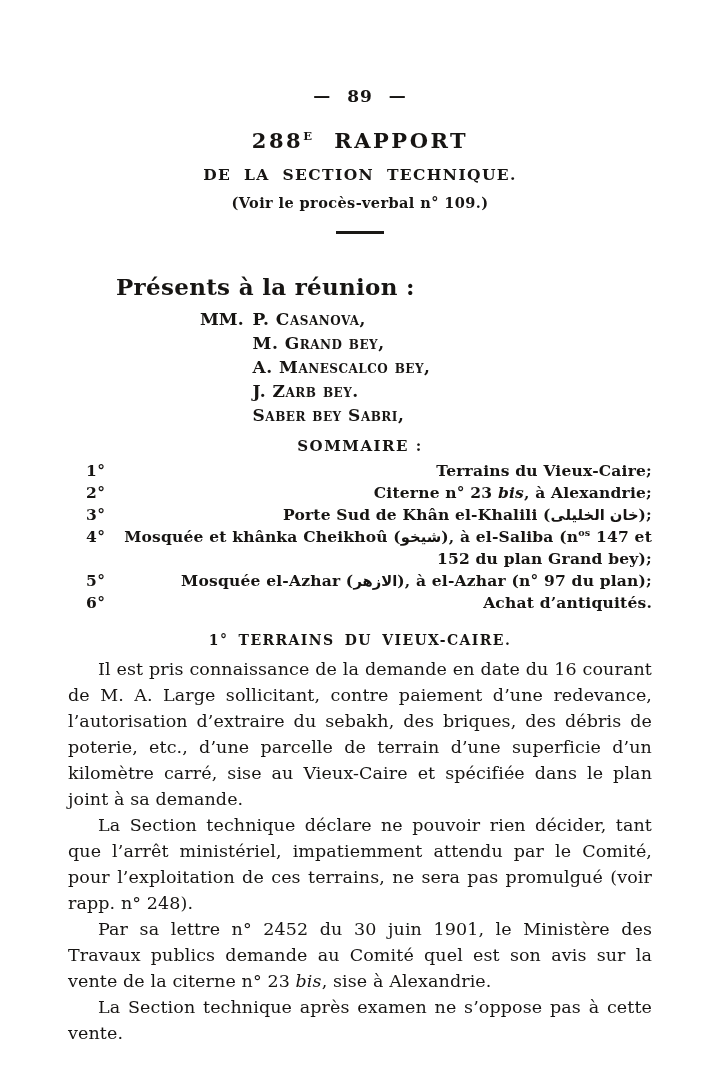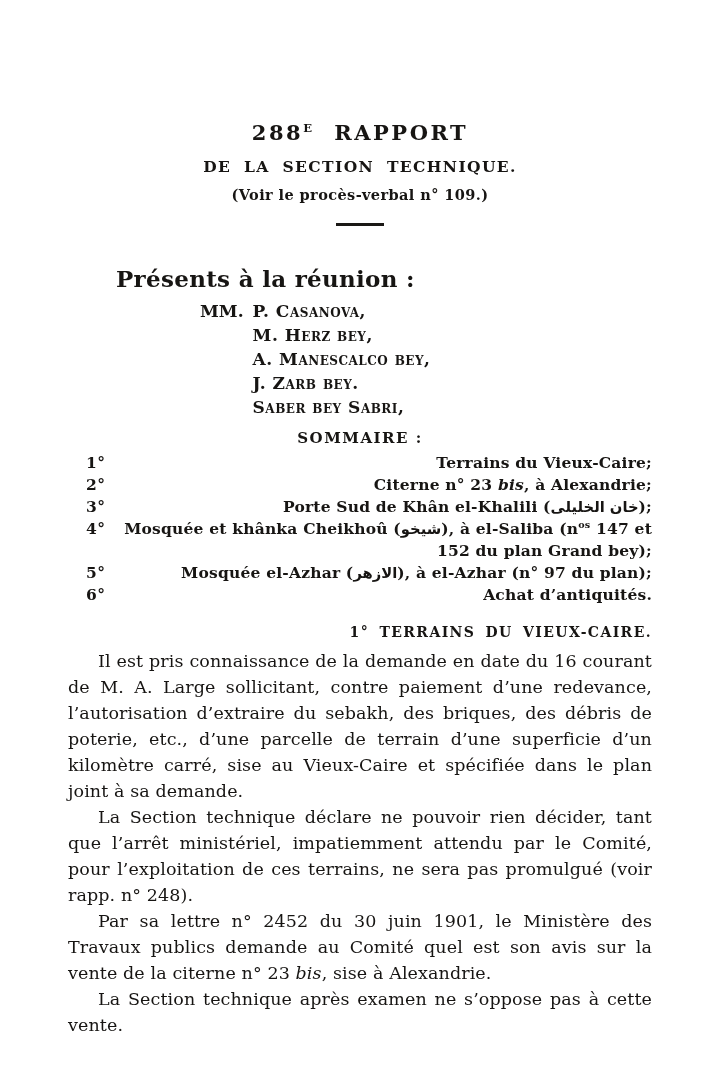--- a/index.html
+++ b/index.html
@@ -13,21 +13,21 @@
   .page { padding-top: 86px; }
 
   .page-number {
     text-align: center;
     font-size: 17px; font-weight: bold;
     letter-spacing: 1px; word-spacing: 9px;
   }
 
   .report-title {
     text-align: center;
-    margin-top: 34px;
+    margin-top: 22px;
     font-size: 21px; font-weight: bold;
     letter-spacing: 2.5px; word-spacing: 10px;
   }
   .report-title sup { font-size: 0.55em; }
 
   .report-subtitle {
     text-align: center;
     margin-top: 12px;
     font-size: 15.5px; font-weight: bold;
     letter-spacing: 1.4px; word-spacing: 6px;
@@ -74,21 +74,21 @@
   .som-list {
     margin: 5px 0 0 18px;
     font-size: 15.5px; font-weight: bold;
     line-height: 22px;
   }
   .som-item { display: flex; }
   .som-num { width: 26px; flex: 0 0 26px; letter-spacing: 0.5px; }
   .som-text { flex: 1; letter-spacing: 0.2px; text-align: right; }
 
   .sec-heading {
-    text-align: right;
+    text-align: center;
     margin: 18px 0 8px 0;
     font-size: 14px; font-weight: bold;
     letter-spacing: 1.4px; word-spacing: 4px;
   }
   .sec-heading .big { font-size: 1.35em; font-weight: normal; }
 
   .para {
     margin: 0;
     font-size: 17.5px;
     line-height: 26px;
@@ -103,38 +103,39 @@
     direction: rtl; unicode-bidi: isolate;
     font-size: 0.95em; line-height: 1;
   }
   sup { font-size: 0.62em; line-height: 0; }
 </style>
 </head>
 <body>
 
 <div class="page">
 
+  <div class="page-number">— 89 —</div>
 
   <div class="report-title"><span>288</span><sup>E</sup><span> RAPPORT</span></div>
 
   <div class="report-subtitle">DE LA SECTION TECHNIQUE.</div>
 
   <div class="report-reference">(Voir le procès-verbal n° 109.)</div>
 
   <div class="rule"></div>
 
   <div class="content">
 
     <div class="presents">Présents à la réunion :</div>
 
     <div class="attendees">
       <span class="mm">MM.</span>
       <div>
           <div class="attendee">P. Casanova,</div>
-          <div class="attendee">M. Herz bey,</div>
+          <div class="attendee">M. Grand bey,</div>
           <div class="attendee">A. Manescalco bey,</div>
           <div class="attendee">J. Zarb bey.</div>
           <div class="attendee">Saber bey Sabri,</div>
         </div>
     </div>
 
     <div class="som-heading">SOMMAIRE :</div>
 
     <div class="som-list">
         <div class="som-item">

